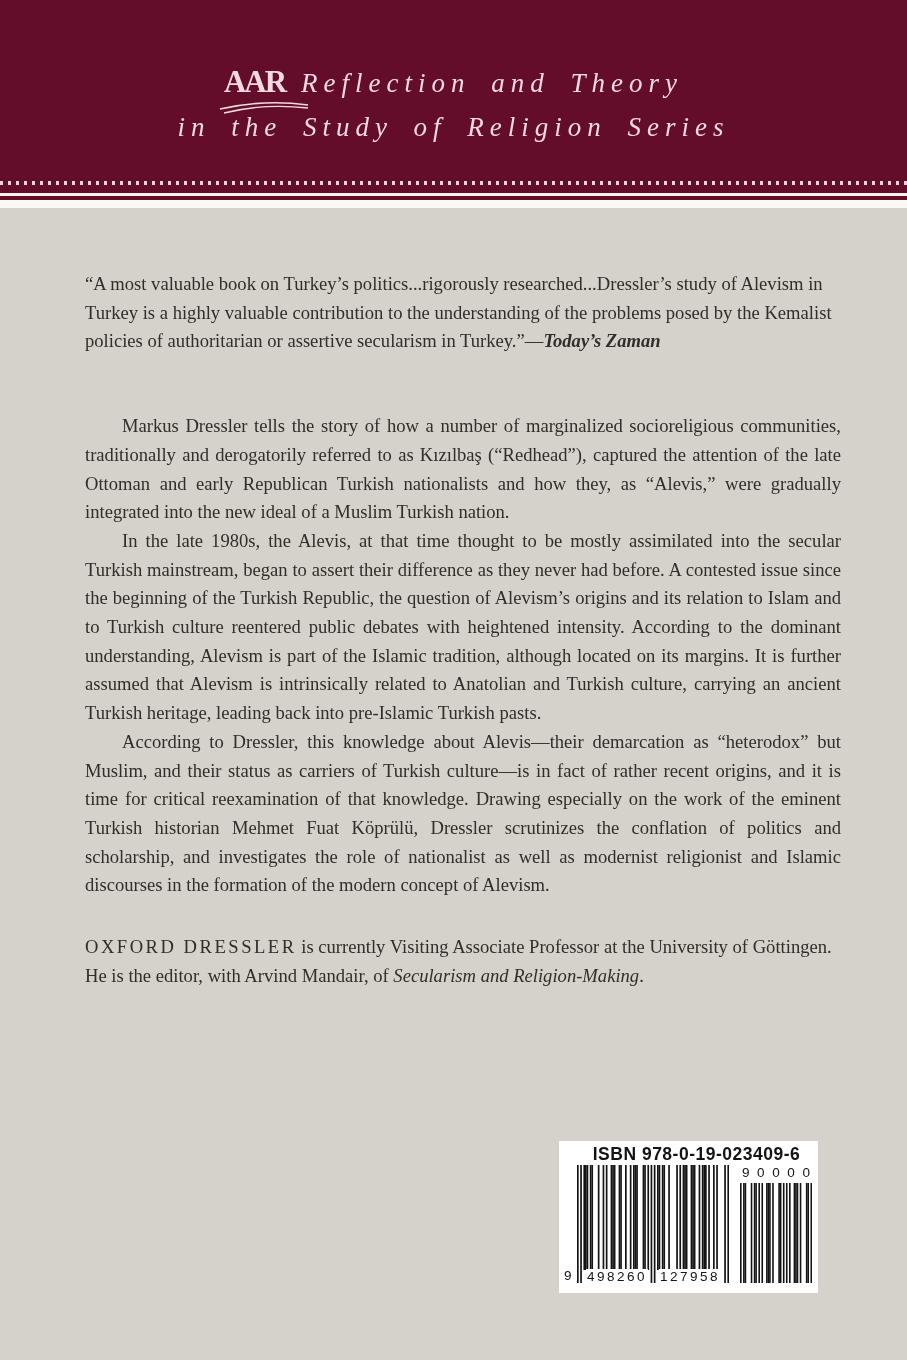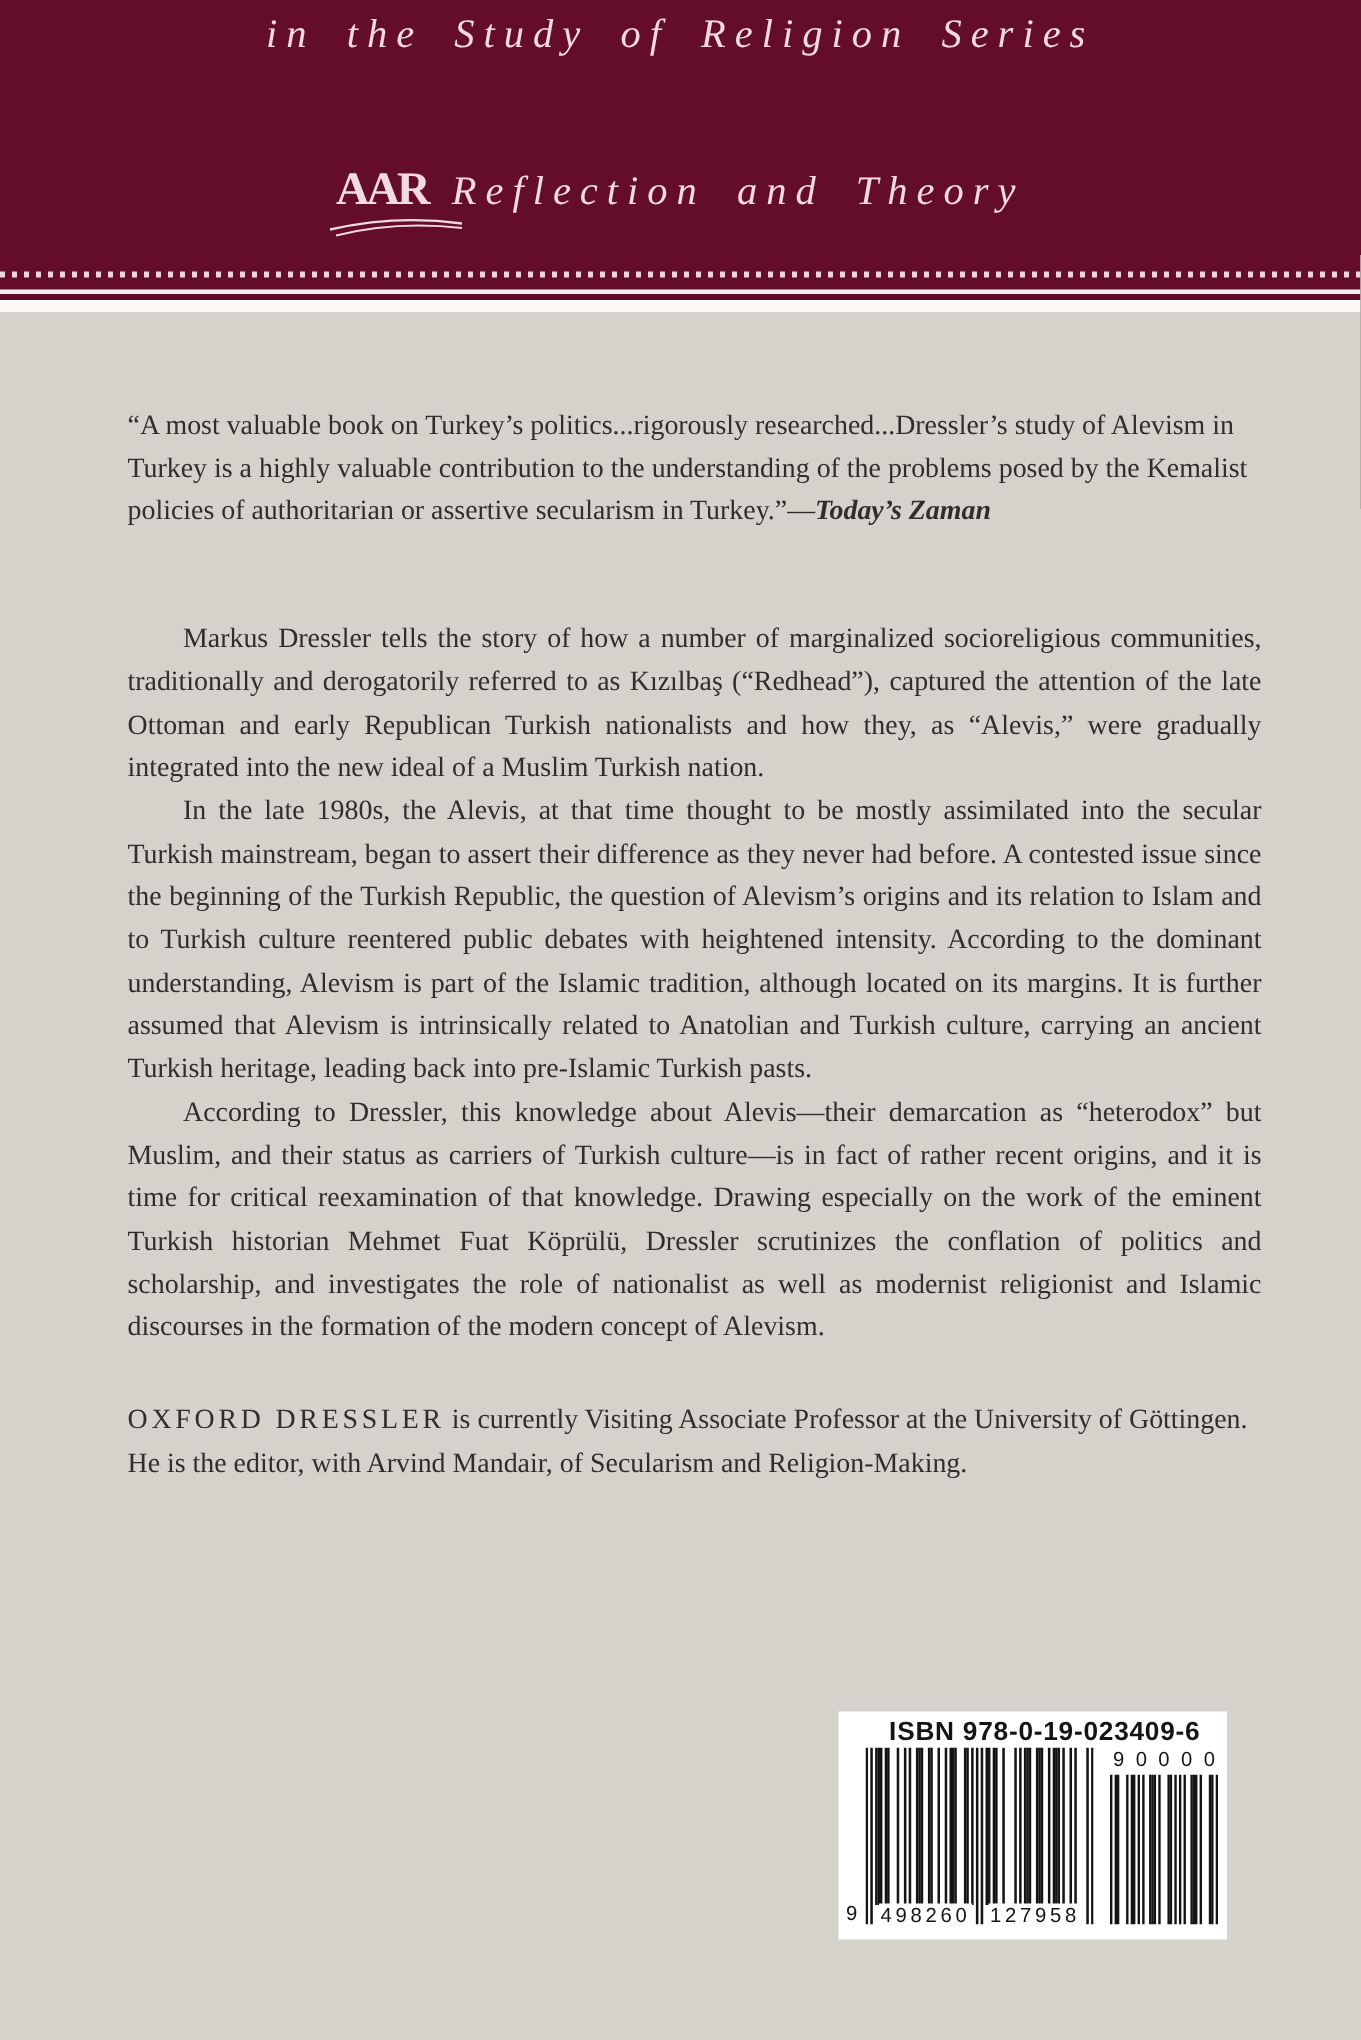--- a/index.html
+++ b/index.html
@@ -31,21 +31,21 @@
   
   .main-text{position:relative;padding:0 66px 0 85px;color:var(--text);
     font-size:18.6px;line-height:28.7px;}
   .quote{margin-top:62px;}
   .quote + .quote{margin-top:27px;}
   .attrib{font-weight:bold;font-style:italic;}
   .desc{margin-top:56px;}
   .desc p{text-indent:37px;text-align:justify;}
   .bio{margin-top:33px;}
   .bio-name{letter-spacing:2.5px;}
-  .bio-title{}
+  .bio-title{font-style:italic;}
   
   .publisher{position:absolute;left:85px;top:1134px;color:var(--logo-ink);}
   .oxford{font-size:40px;line-height:40px;letter-spacing:1px;}
   .oup-sub{font-size:16px;letter-spacing:3.5px;margin-top:7px;}
   .oup-web{font-size:17px;margin-top:27px;color:#2b2824;}
   .credit{margin-top:32px;font-family:"DejaVu Serif",serif;font-size:13.5px;
     line-height:17.5px;color:#3a3733;}
   
   .barcode-box{position:absolute;left:559px;top:1141px;width:259px;height:152px;background:#ffffff;}
   .bc-label{position:absolute;top:3px;left:0;right:0;text-align:center;
@@ -62,31 +62,31 @@
   .bc-supp-digits{display:flex;justify-content:space-between;
     font-family:"Liberation Sans",sans-serif;font-size:13.5px;color:#141414;padding:0 2px;}
   .bc-supp svg{margin-top:3px;}
 </style>
 </head>
 <body>
 
 <div class="cover">
 
   <header class="banner">
-    <div class="banner-line">in the Study of Religion Series</div>
     <div class="banner-line first">
       <span class="aar">
         <span>AAR</span>
         <svg class="aar-swoosh" width="92" height="15" viewBox="0 0 92 15">
           <path d="M2 10 Q 46 0 90 6" fill="none" stroke="#F2DADF" stroke-width="1.6"></path>
           <path d="M6 14 Q 46 4 90 9" fill="none" stroke="#F2DADF" stroke-width="1.4"></path>
         </svg>
       </span>
       <span>Reflection and Theory</span>
     </div>
+    <div class="banner-line">in the Study of Religion Series</div>
     <div class="dotted-rule"></div>
     <div class="thin-rule"></div>
   </header>
   <div class="white-band"></div>
 
   <main class="main-text">
 
     <p class="quote"><span>“A most valuable book on Turkey’s politics...rigorously researched...Dressler’s study of Alevism in Turkey is a highly valuable contribution to the understanding of the problems posed by the Kemalist policies of authoritarian or assertive secularism in Turkey.”—</span><span class="attrib">Today’s Zaman</span></p>
 
     <div class="desc">

